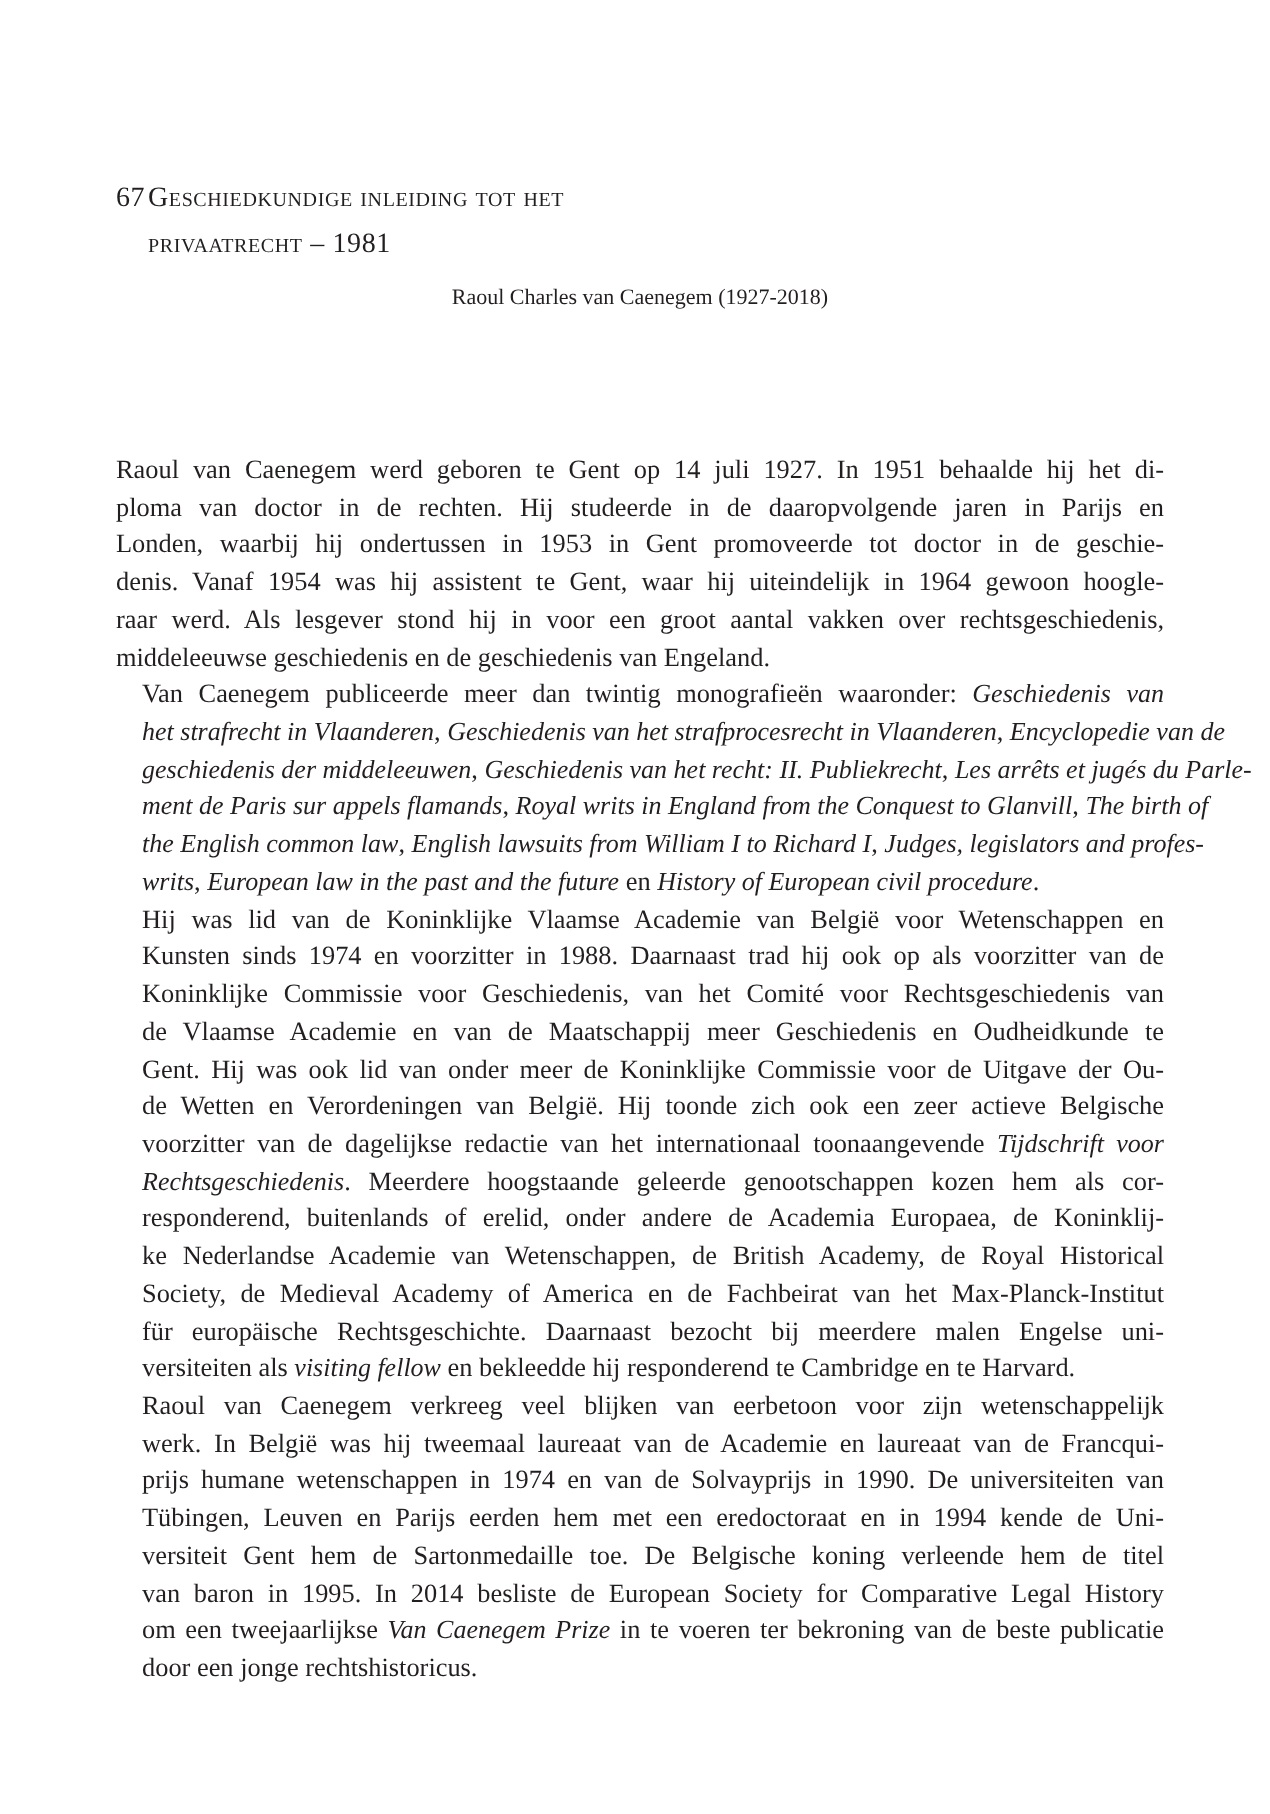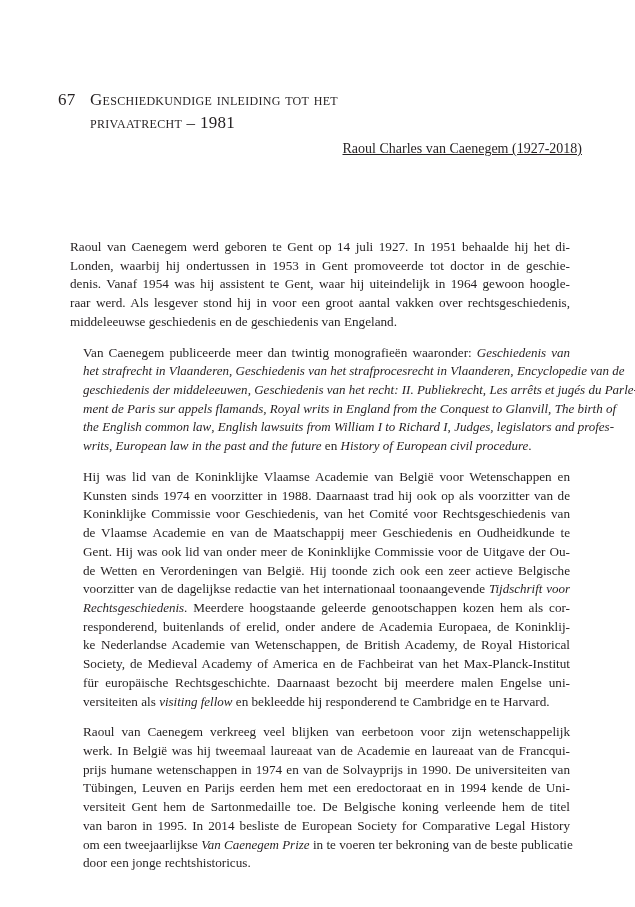--- a/index.html
+++ b/index.html
@@ -1,26 +1,26 @@
 <!DOCTYPE html>
 <html><head>
 <meta charset="utf-8">
 <style>
   html, body { margin: 0; padding: 0; background: #ffffff; }
   body { width: 635px; height: 907px; overflow: hidden; position: relative; color: #231f20;
          font-family: "Liberation Serif", "DejaVu Serif", serif; }
   .page { position: absolute; left: 58px; top: 88px; width: 524px; }
-  .heading { position: relative; font-size: 17px; line-height: 23px; letter-spacing: 0.3px; }
+  .heading { position: relative; font-size: 14px; line-height: 23px; letter-spacing: 0.3px; }
   .heading .num { position: absolute; left: 0; top: 0; width: 30px; }
-  .heading .title { margin-left: 32px; font-variant: small-caps; }
+  .heading .title { margin-left: 16px; font-variant: small-caps; }
   .heading .title .l { display: block; }
-  .author { text-align: right; font-size: 14px; line-height: 18px; margin-top: 6px; text-decoration: underline; }
+  .author { text-align: center; font-size: 11px; line-height: 18px; margin-top: 6px; }
   .body { position: absolute; left: 58px; top: 226px; width: 524px; font-size: 13.2px; line-height: 18.72px;
           text-align: justify; hyphens: manual; }
-  .body p { margin: 12px; }
+  .body p { margin: 0; }
   .body p.indent { text-indent: 13px; }
   .body .ln { display: block; text-align: justify; text-align-last: justify; white-space: nowrap; }
   .body .ln.last { text-align-last: left; }
   .body i { font-style: italic; font-size: 13px; }
 </style>
 </head>
 <body>
 
 <div class="page">
   <div class="heading">
@@ -29,20 +29,21 @@
       <span class="l">Geschiedkundige inleiding tot het</span>
       <span class="l">privaatrecht – 1981</span>
     </div>
   </div>
   <div class="author">Raoul Charles van Caenegem (1927-2018)</div>
 </div>
 
 <div class="body" id="body-text">
     <p>
       <span class="ln"><span>Raoul van Caenegem werd geboren te Gent op 14 juli 1927. In 1951 behaalde hij het di-</span></span>
+      <span class="ln"><span>ploma van doctor in de rechten. Hij studeerde in de daaropvolgende jaren in Parijs en</span></span>
       <span class="ln"><span>Londen, waarbij hij ondertussen in 1953 in Gent promoveerde tot doctor in de geschie-</span></span>
       <span class="ln"><span>denis. Vanaf 1954 was hij assistent te Gent, waar hij uiteindelijk in 1964 gewoon hoogle-</span></span>
       <span class="ln"><span>raar werd. Als lesgever stond hij in voor een groot aantal vakken over rechtsgeschiedenis,</span></span>
       <span class="ln last"><span>middeleeuwse geschiedenis en de geschiedenis van Engeland.</span></span>
     </p>
     <p class="indent">
       <span class="ln"><span>Van Caenegem publiceerde meer dan twintig monografieën waaronder: </span><i>Geschiedenis van</i></span>
       <span class="ln"><i>het strafrecht in Vlaanderen</i><span>, </span><i>Geschiedenis van het strafprocesrecht in Vlaanderen</i><span>, </span><i>Encyclopedie van de</i></span>
       <span class="ln"><i>geschiedenis der middeleeuwen</i><span>, </span><i>Geschiedenis van het recht: II. Publiekrecht</i><span>, </span><i>Les arrêts et jugés du Parle-</i></span>
       <span class="ln"><i>ment de Paris sur appels flamands</i><span>, </span><i>Royal writs in England from the Conquest to Glanvill</i><span>, </span><i>The birth of</i></span>

